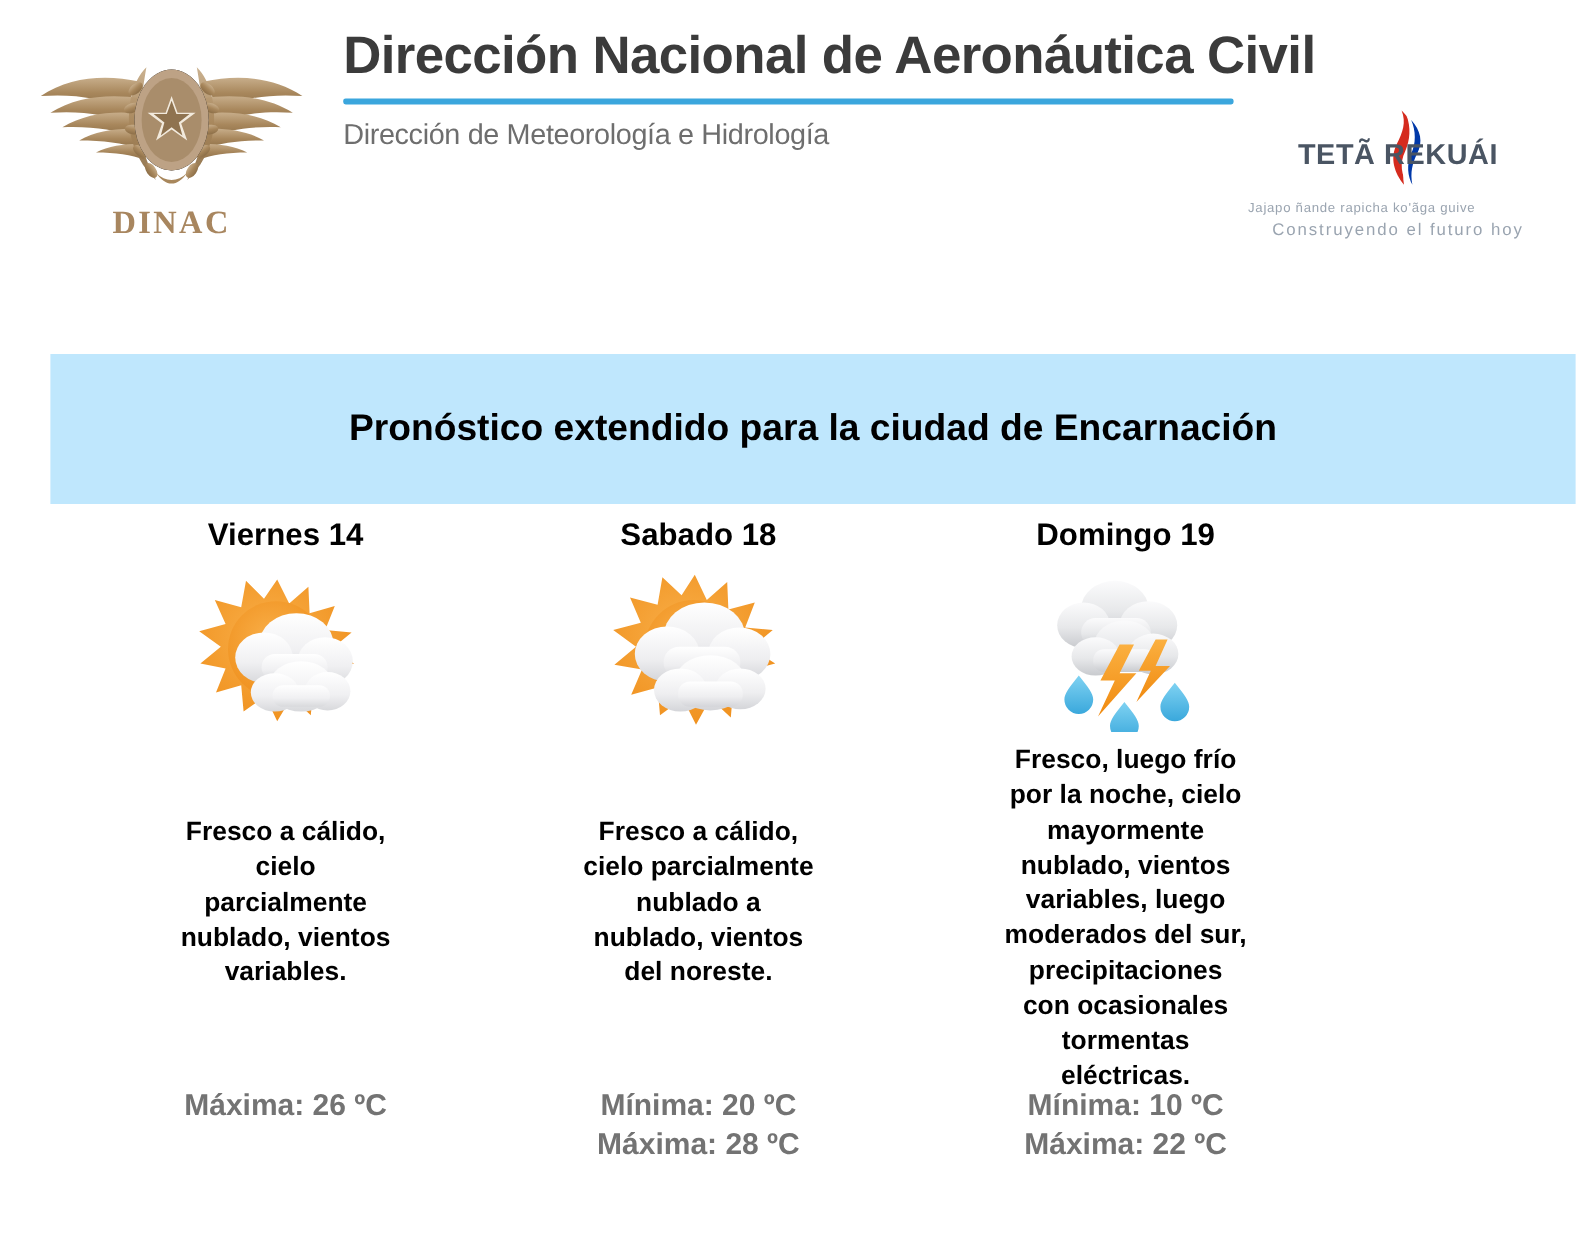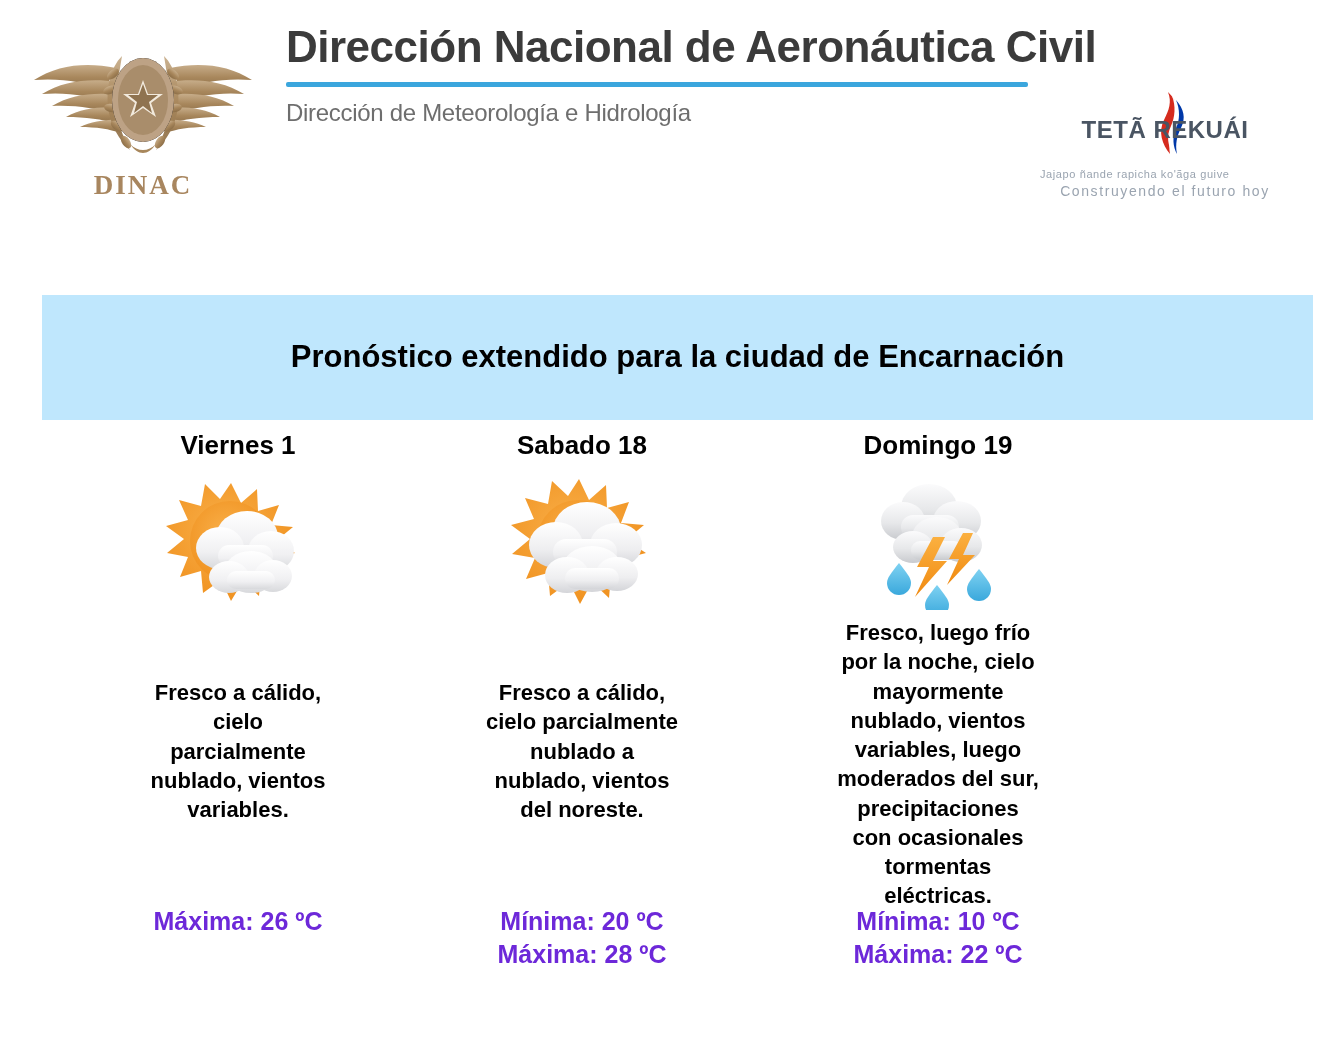--- a/index.html
+++ b/index.html
@@ -199,21 +199,21 @@
   .c1 .day-desc { top: 248px; }
   .c2 .day-desc { top: 188px; }
 
   .temps {
     position: absolute;
     width: 290px;
     text-align: center;
     font-size: 25px;
     font-weight: bold;
     line-height: 1.33;
-    color: #6d28d9;
+    color: #737373;
     top: 475px;
   }
   .temp-min, .temp-max { white-space: nowrap; }
 </style>
 </head>
 <body>
 
 <div class="header">
 
   <div class="dinac-logo">
@@ -284,21 +284,21 @@
   </div>
 </div>
 
 <div class="banner">
   <div class="banner-line">Pronóstico extendido para la ciudad de Encarnación</div>
 </div>
 
 <div class="forecast">
 
   <div class="day-col c0">
-    <div class="day-name">Viernes 1</div>
+    <div class="day-name">Viernes 14</div>
     <div class="day-icon">
       <svg width="150" height="135" viewBox="0 0 150 135">
         <defs>
           <radialGradient id="sunA" cx="45%" cy="40%" r="60%">
             <stop offset="0%" stop-color="#f9b04a"></stop>
             <stop offset="100%" stop-color="#f09220"></stop>
           </radialGradient>
           <linearGradient id="cloudA" x1="0" y1="0" x2="0" y2="1">
             <stop offset="0%" stop-color="#ffffff"></stop>
             <stop offset="60%" stop-color="#f0f0f2"></stop>

